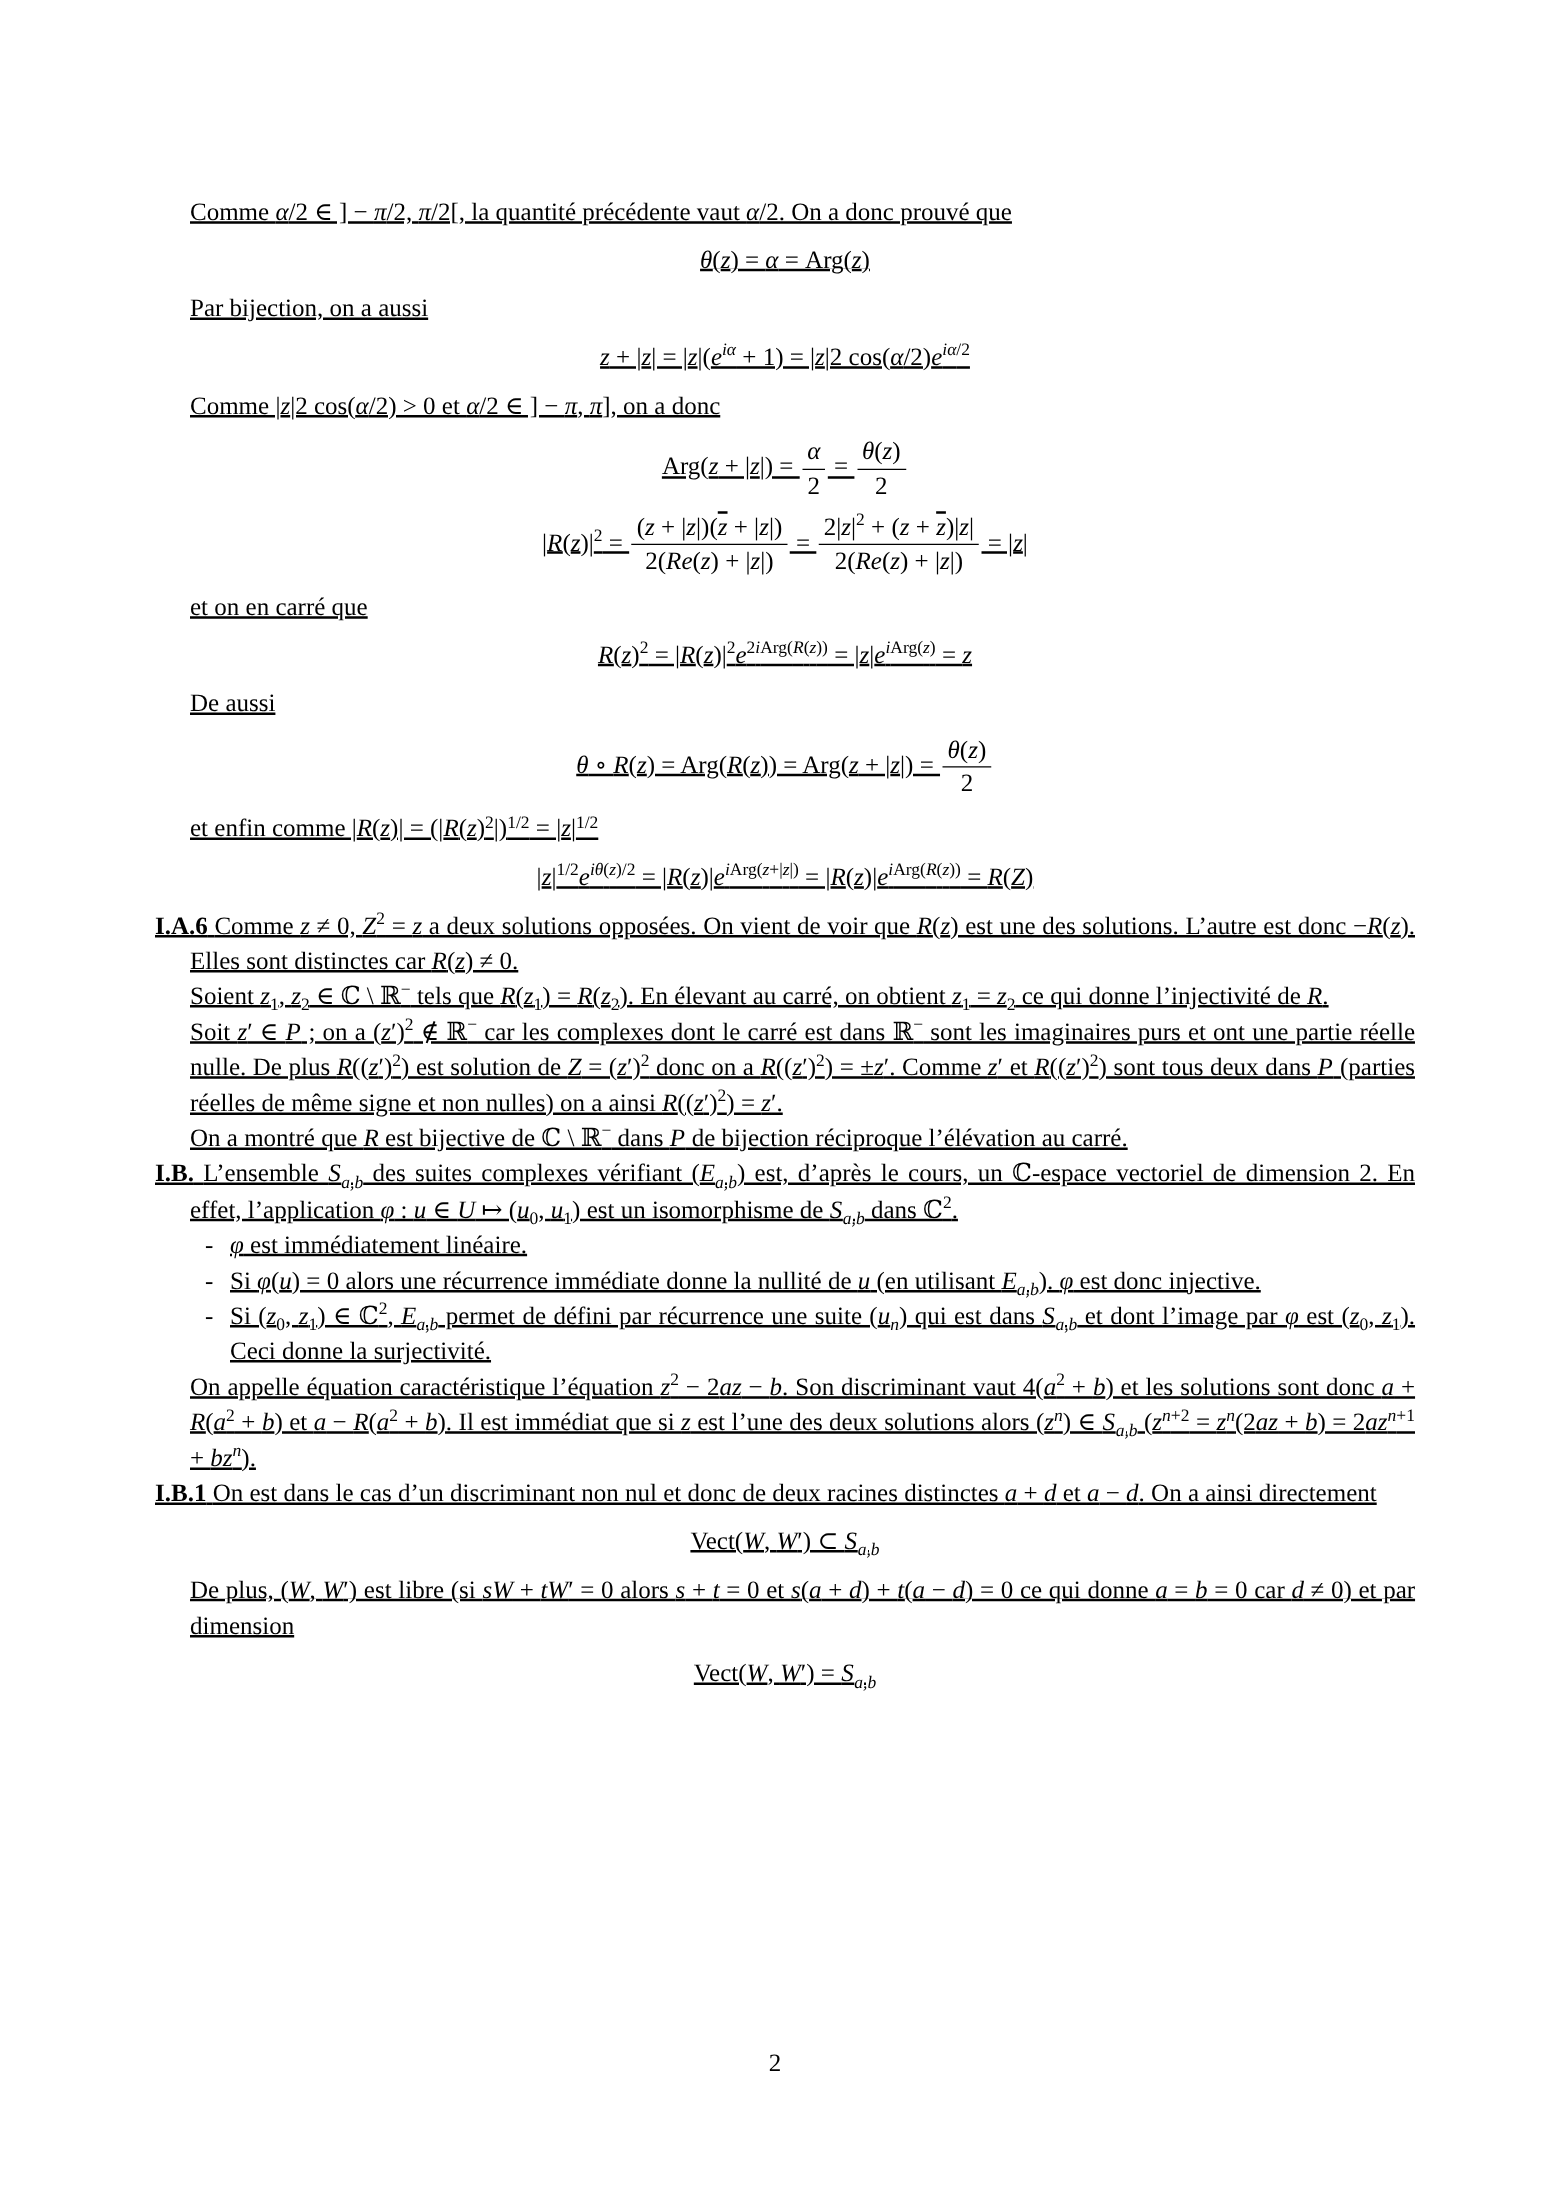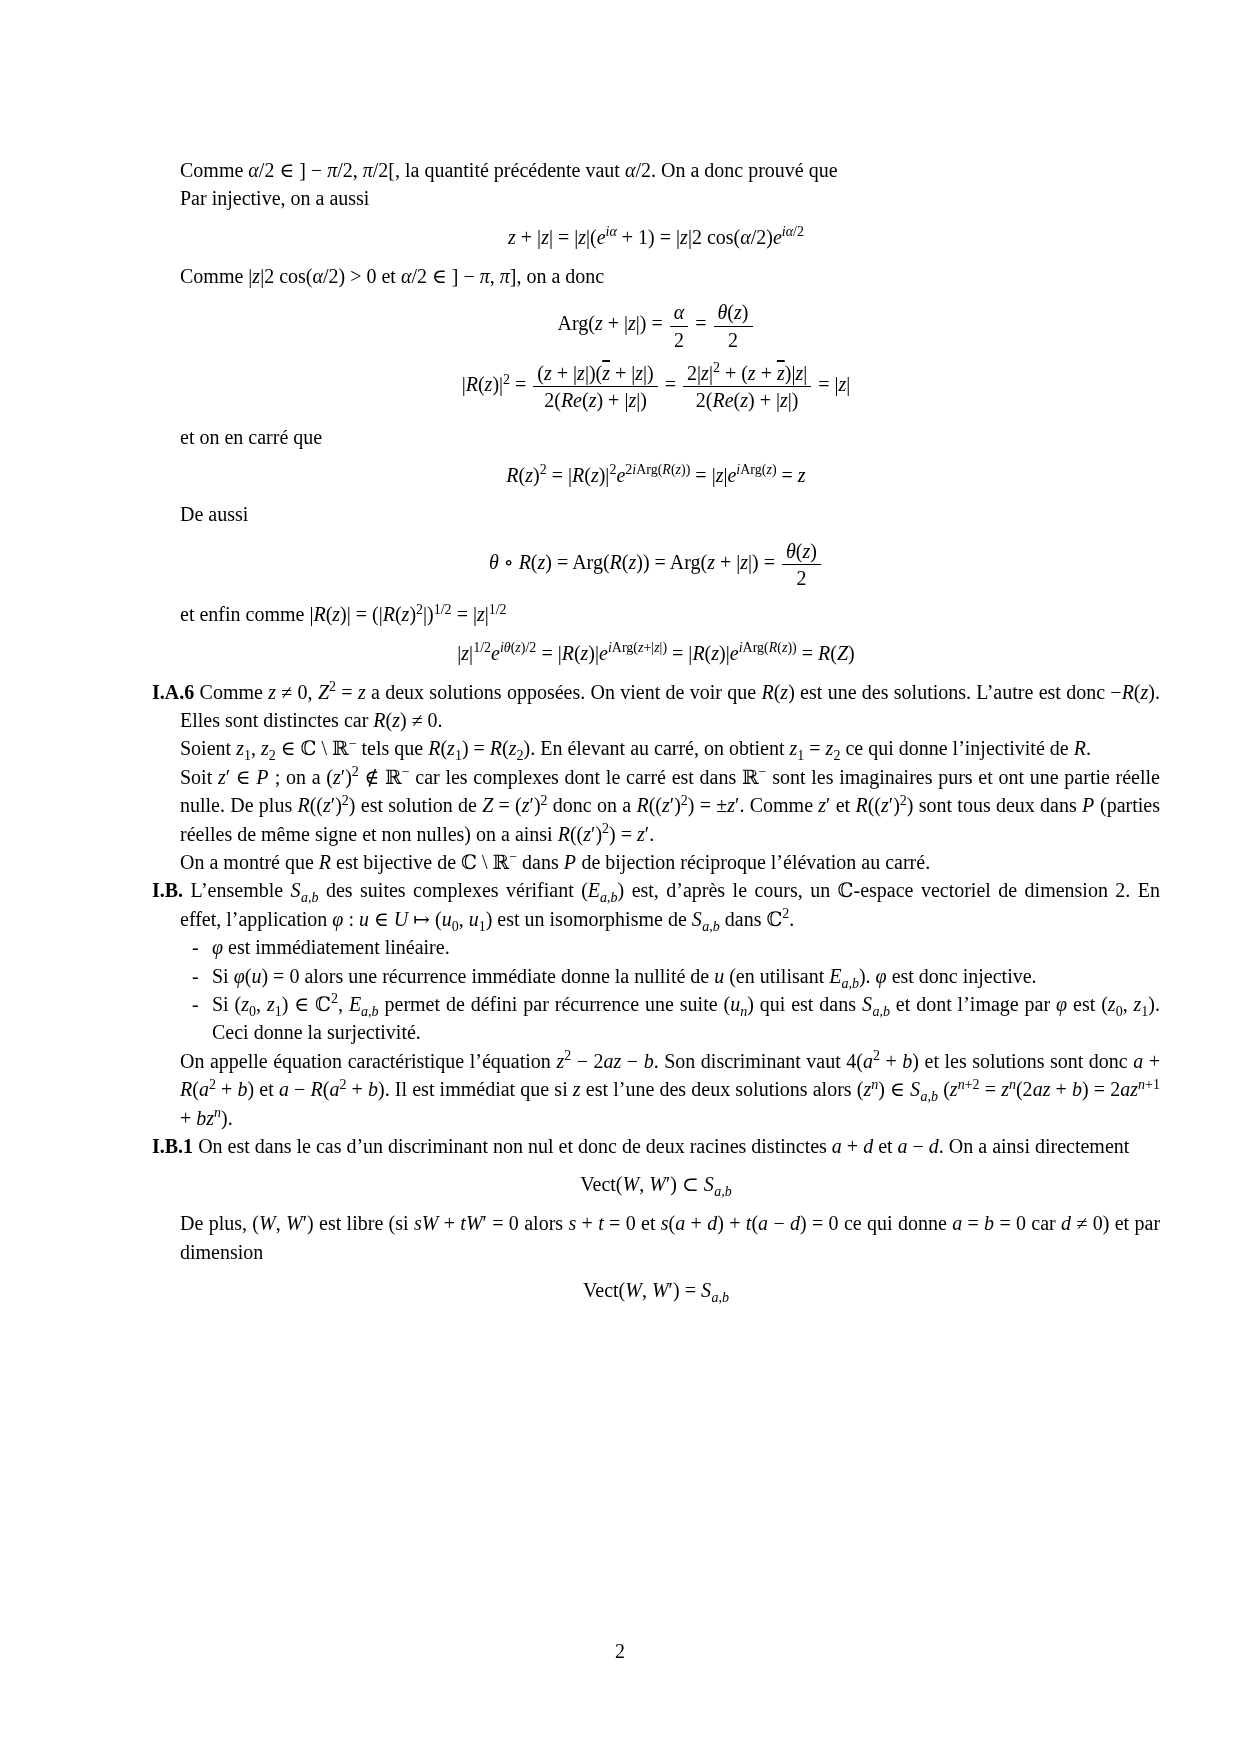--- a/index.html
+++ b/index.html
@@ -2,42 +2,43 @@
 <html><head>
 <meta charset="utf-8">
 <style>
   html,body{margin:0;padding:0;}
   body{
     width:1240px;height:1754px;position:relative;overflow:hidden;
     background:#ffffff;color:#000;
     font-family:"Liberation Serif","DejaVu Serif",serif;
     font-size:20px;
   }
-  .doc{position:absolute;left:152px;top:156px;width:1008px;}
+  .doc{position:absolute;left:124px;top:156px;width:1008px;text-decoration:underline;}
   .para{margin:0;padding:0;margin-left:28px;text-align:justify;line-height:1.42;}
   .labeled{text-indent:-28px;}
   .lbl{font-weight:bold;font-style:normal;}
   .disp{margin:11px 0;text-align:center;line-height:1.35;}
   .item{margin:0;margin-left:60px;text-indent:-20px;text-align:justify;line-height:1.42;}
   .bullet{display:inline-block;width:20px;text-indent:0;}
   .frac{display:inline-block;vertical-align:middle;text-align:center;line-height:1.12;padding:0 2px;}
   .frac .num{display:block;padding:0 4px 2px;}
   .frac .den{display:block;border-top:1.5px solid #000;padding:2px 4px 0;}
   .ol{text-decoration:overline;}
   .cal{font-style:italic;letter-spacing:0.5px;}
   sup,sub{font-size:0.7em;line-height:0;margin-top:44px;}
   i{font-style:italic;}
   .pagenum{position:absolute;left:0;width:1240px;top:1640px;text-align:center;font-size:20px;}
 </style>
 </head>
 <body>
 
 <div class="doc">
   <p class="para">Comme <i>α</i>/2 ∈ ] − <i>π</i>/2, <i>π</i>/2[, la quantité précédente vaut <i>α</i>/2. On a donc prouvé que</p>
-  <p class="para">Par injective, on a aussi</p>
+  <div class="disp"><i>θ</i>(<i>z</i>) = <i>α</i> = Arg(<i>z</i>)</div>
+  <p class="para">Par bijection, on a aussi</p>
   <div class="disp"><i>z</i> + |<i>z</i>| = |<i>z</i>|(<i>e</i><sup><i>iα</i></sup> + 1) = |<i>z</i>|2 cos(<i>α</i>/2)<i>e</i><sup><i>iα</i>/2</sup></div>
   <p class="para">Comme |<i>z</i>|2 cos(<i>α</i>/2) &gt; 0 et <i>α</i>/2 ∈ ] − <i>π</i>, <i>π</i>], on a donc</p>
   <div class="disp">Arg(<i>z</i> + |<i>z</i>|) = <span class="frac"><span class="num"><i>α</i></span><span class="den">2</span></span> = <span class="frac"><span class="num"><i>θ</i>(<i>z</i>)</span><span class="den">2</span></span></div>
 
   <div class="disp">|<i>R</i>(<i>z</i>)|<sup>2</sup> = <span class="frac"><span class="num">(<i>z</i> + |<i>z</i>|)(<span class="ol"><i>z</i></span> + |<i>z</i>|)</span><span class="den">2(<i>Re</i>(<i>z</i>) + |<i>z</i>|)</span></span> = <span class="frac"><span class="num">2|<i>z</i>|<sup>2</sup> + (<i>z</i> + <span class="ol"><i>z</i></span>)|<i>z</i>|</span><span class="den">2(<i>Re</i>(<i>z</i>) + |<i>z</i>|)</span></span> = |<i>z</i>|</div>
   <p class="para">et on en carré que</p>
   <div class="disp"><i>R</i>(<i>z</i>)<sup>2</sup> = |<i>R</i>(<i>z</i>)|<sup>2</sup><i>e</i><sup>2<i>i</i>Arg(<i>R</i>(<i>z</i>))</sup> = |<i>z</i>|<i>e</i><sup><i>i</i>Arg(<i>z</i>)</sup> = <i>z</i></div>
   <p class="para">De aussi</p>
   <div class="disp"><i>θ</i> ∘ <i>R</i>(<i>z</i>) = Arg(<i>R</i>(<i>z</i>)) = Arg(<i>z</i> + |<i>z</i>|) = <span class="frac"><span class="num"><i>θ</i>(<i>z</i>)</span><span class="den">2</span></span></div>
   <p class="para">et enfin comme |<i>R</i>(<i>z</i>)| = (|<i>R</i>(<i>z</i>)<sup>2</sup>|)<sup>1/2</sup> = |<i>z</i>|<sup>1/2</sup></p>

